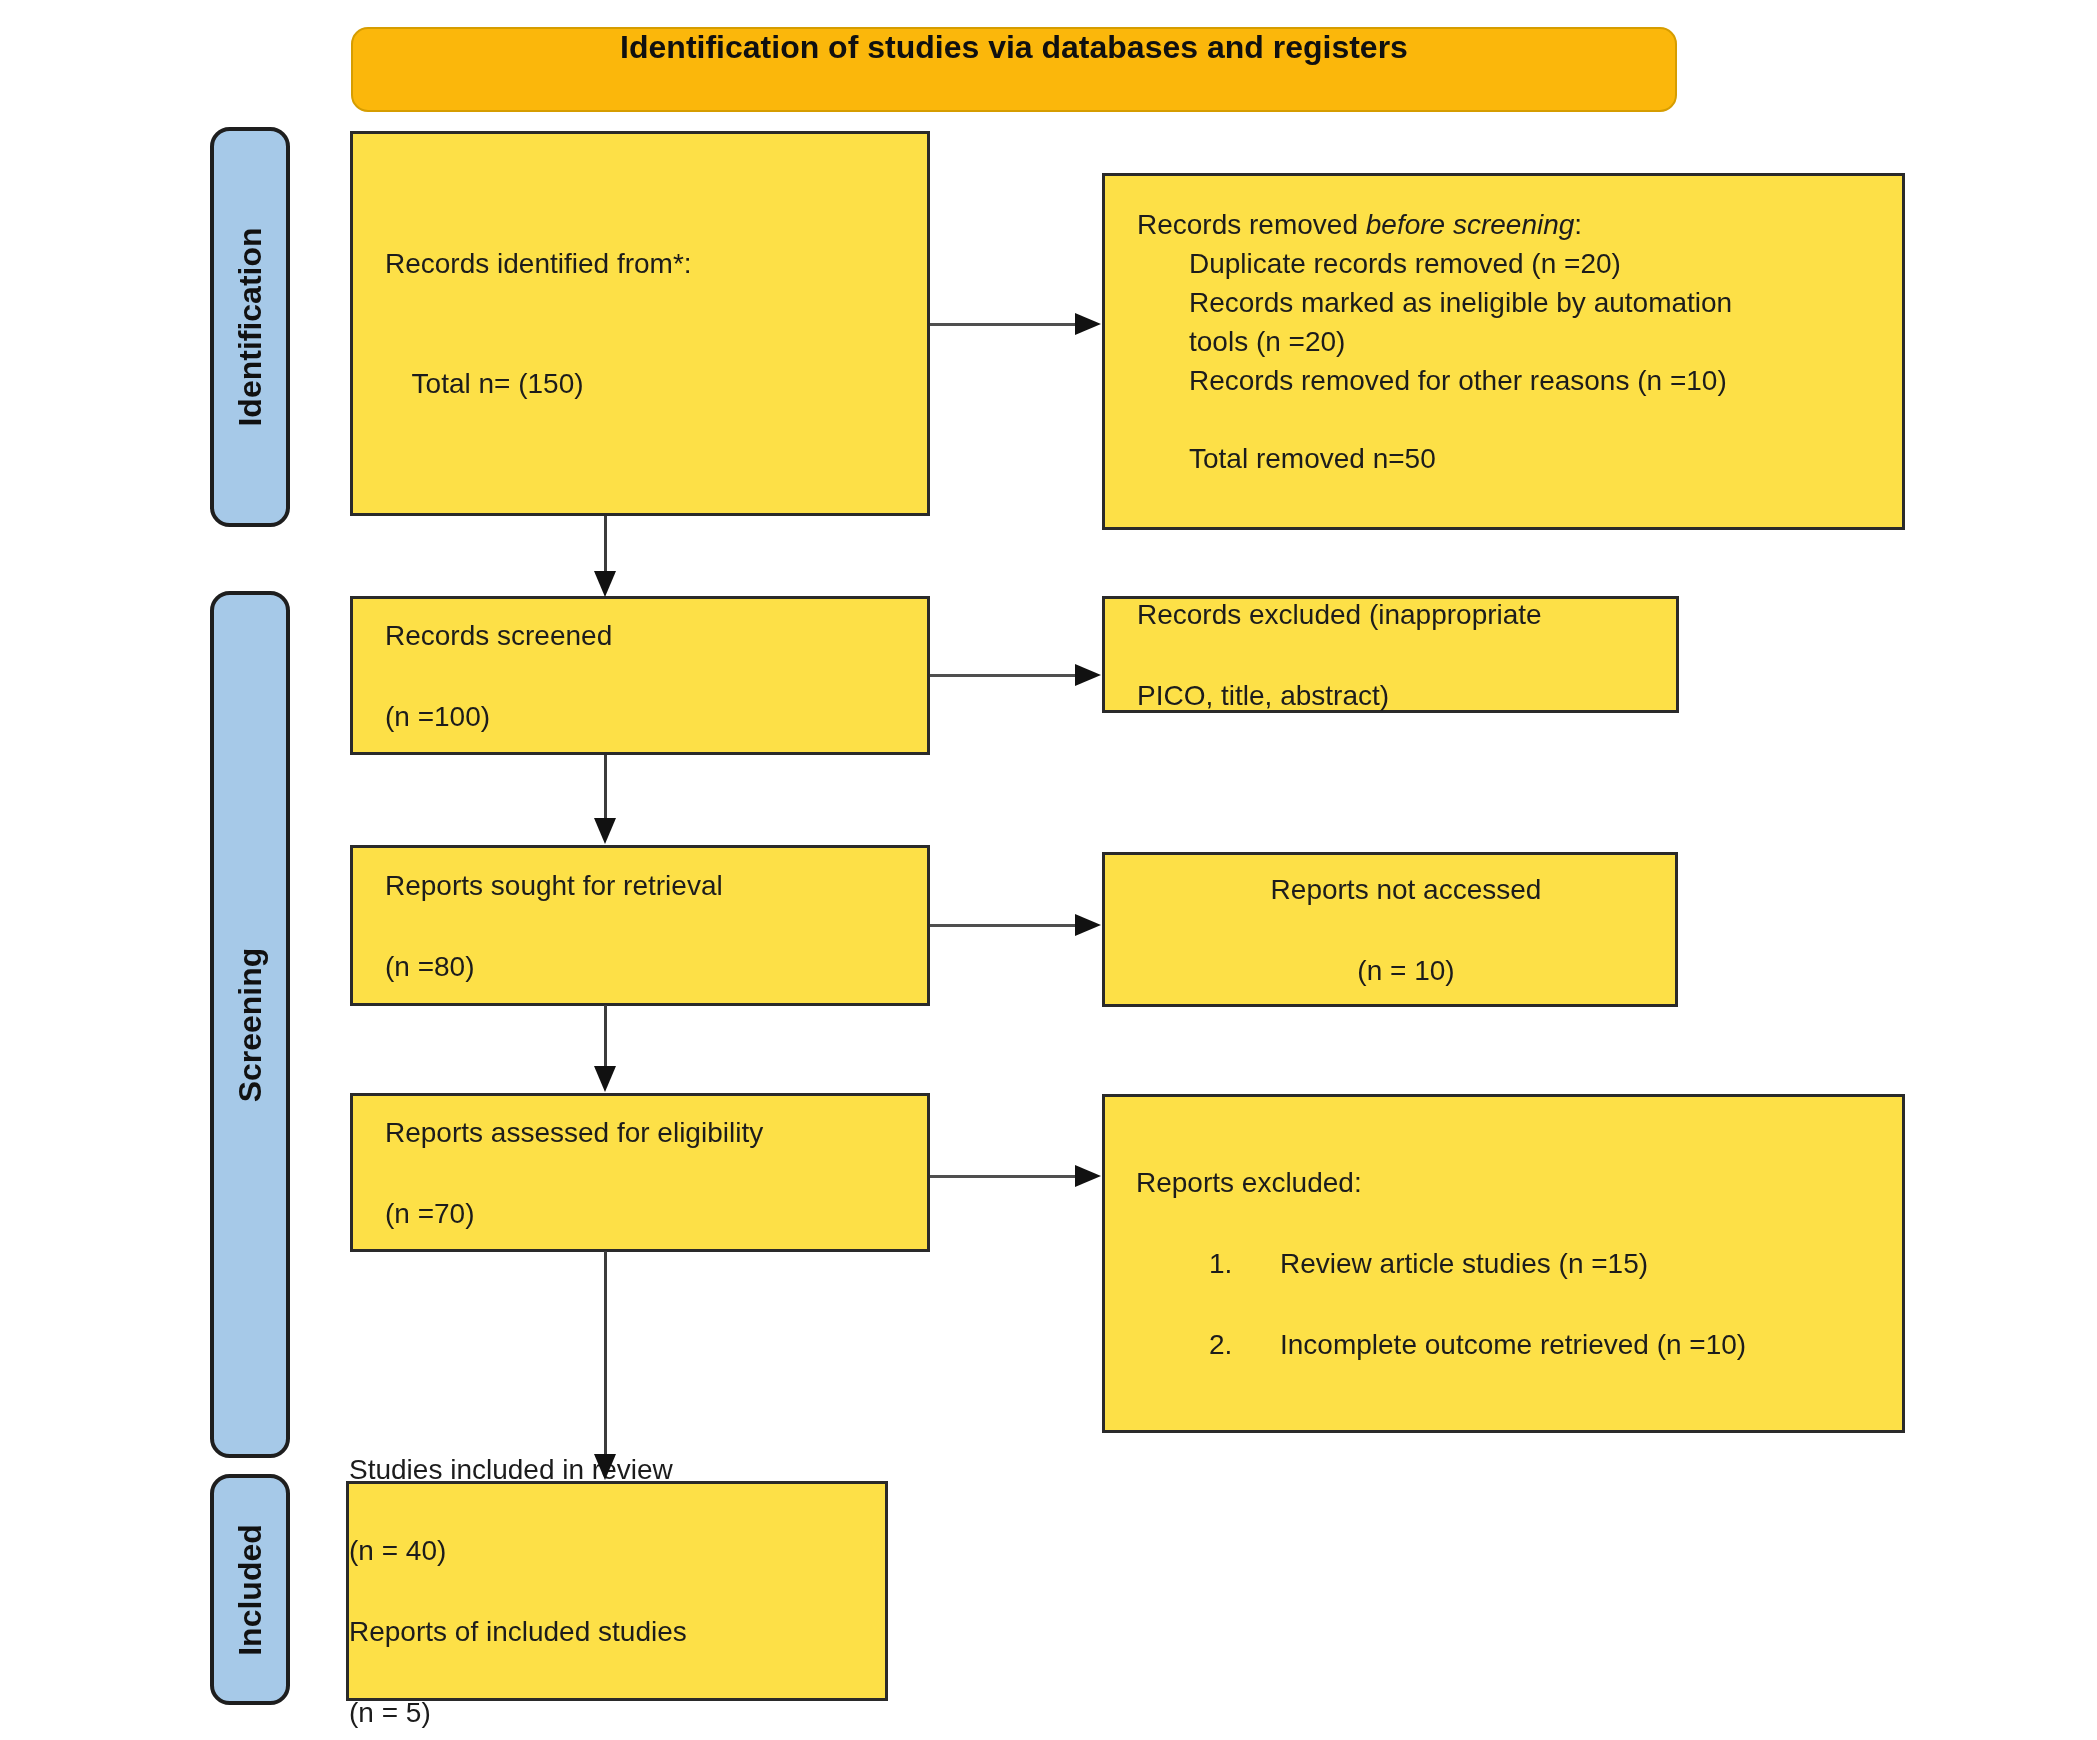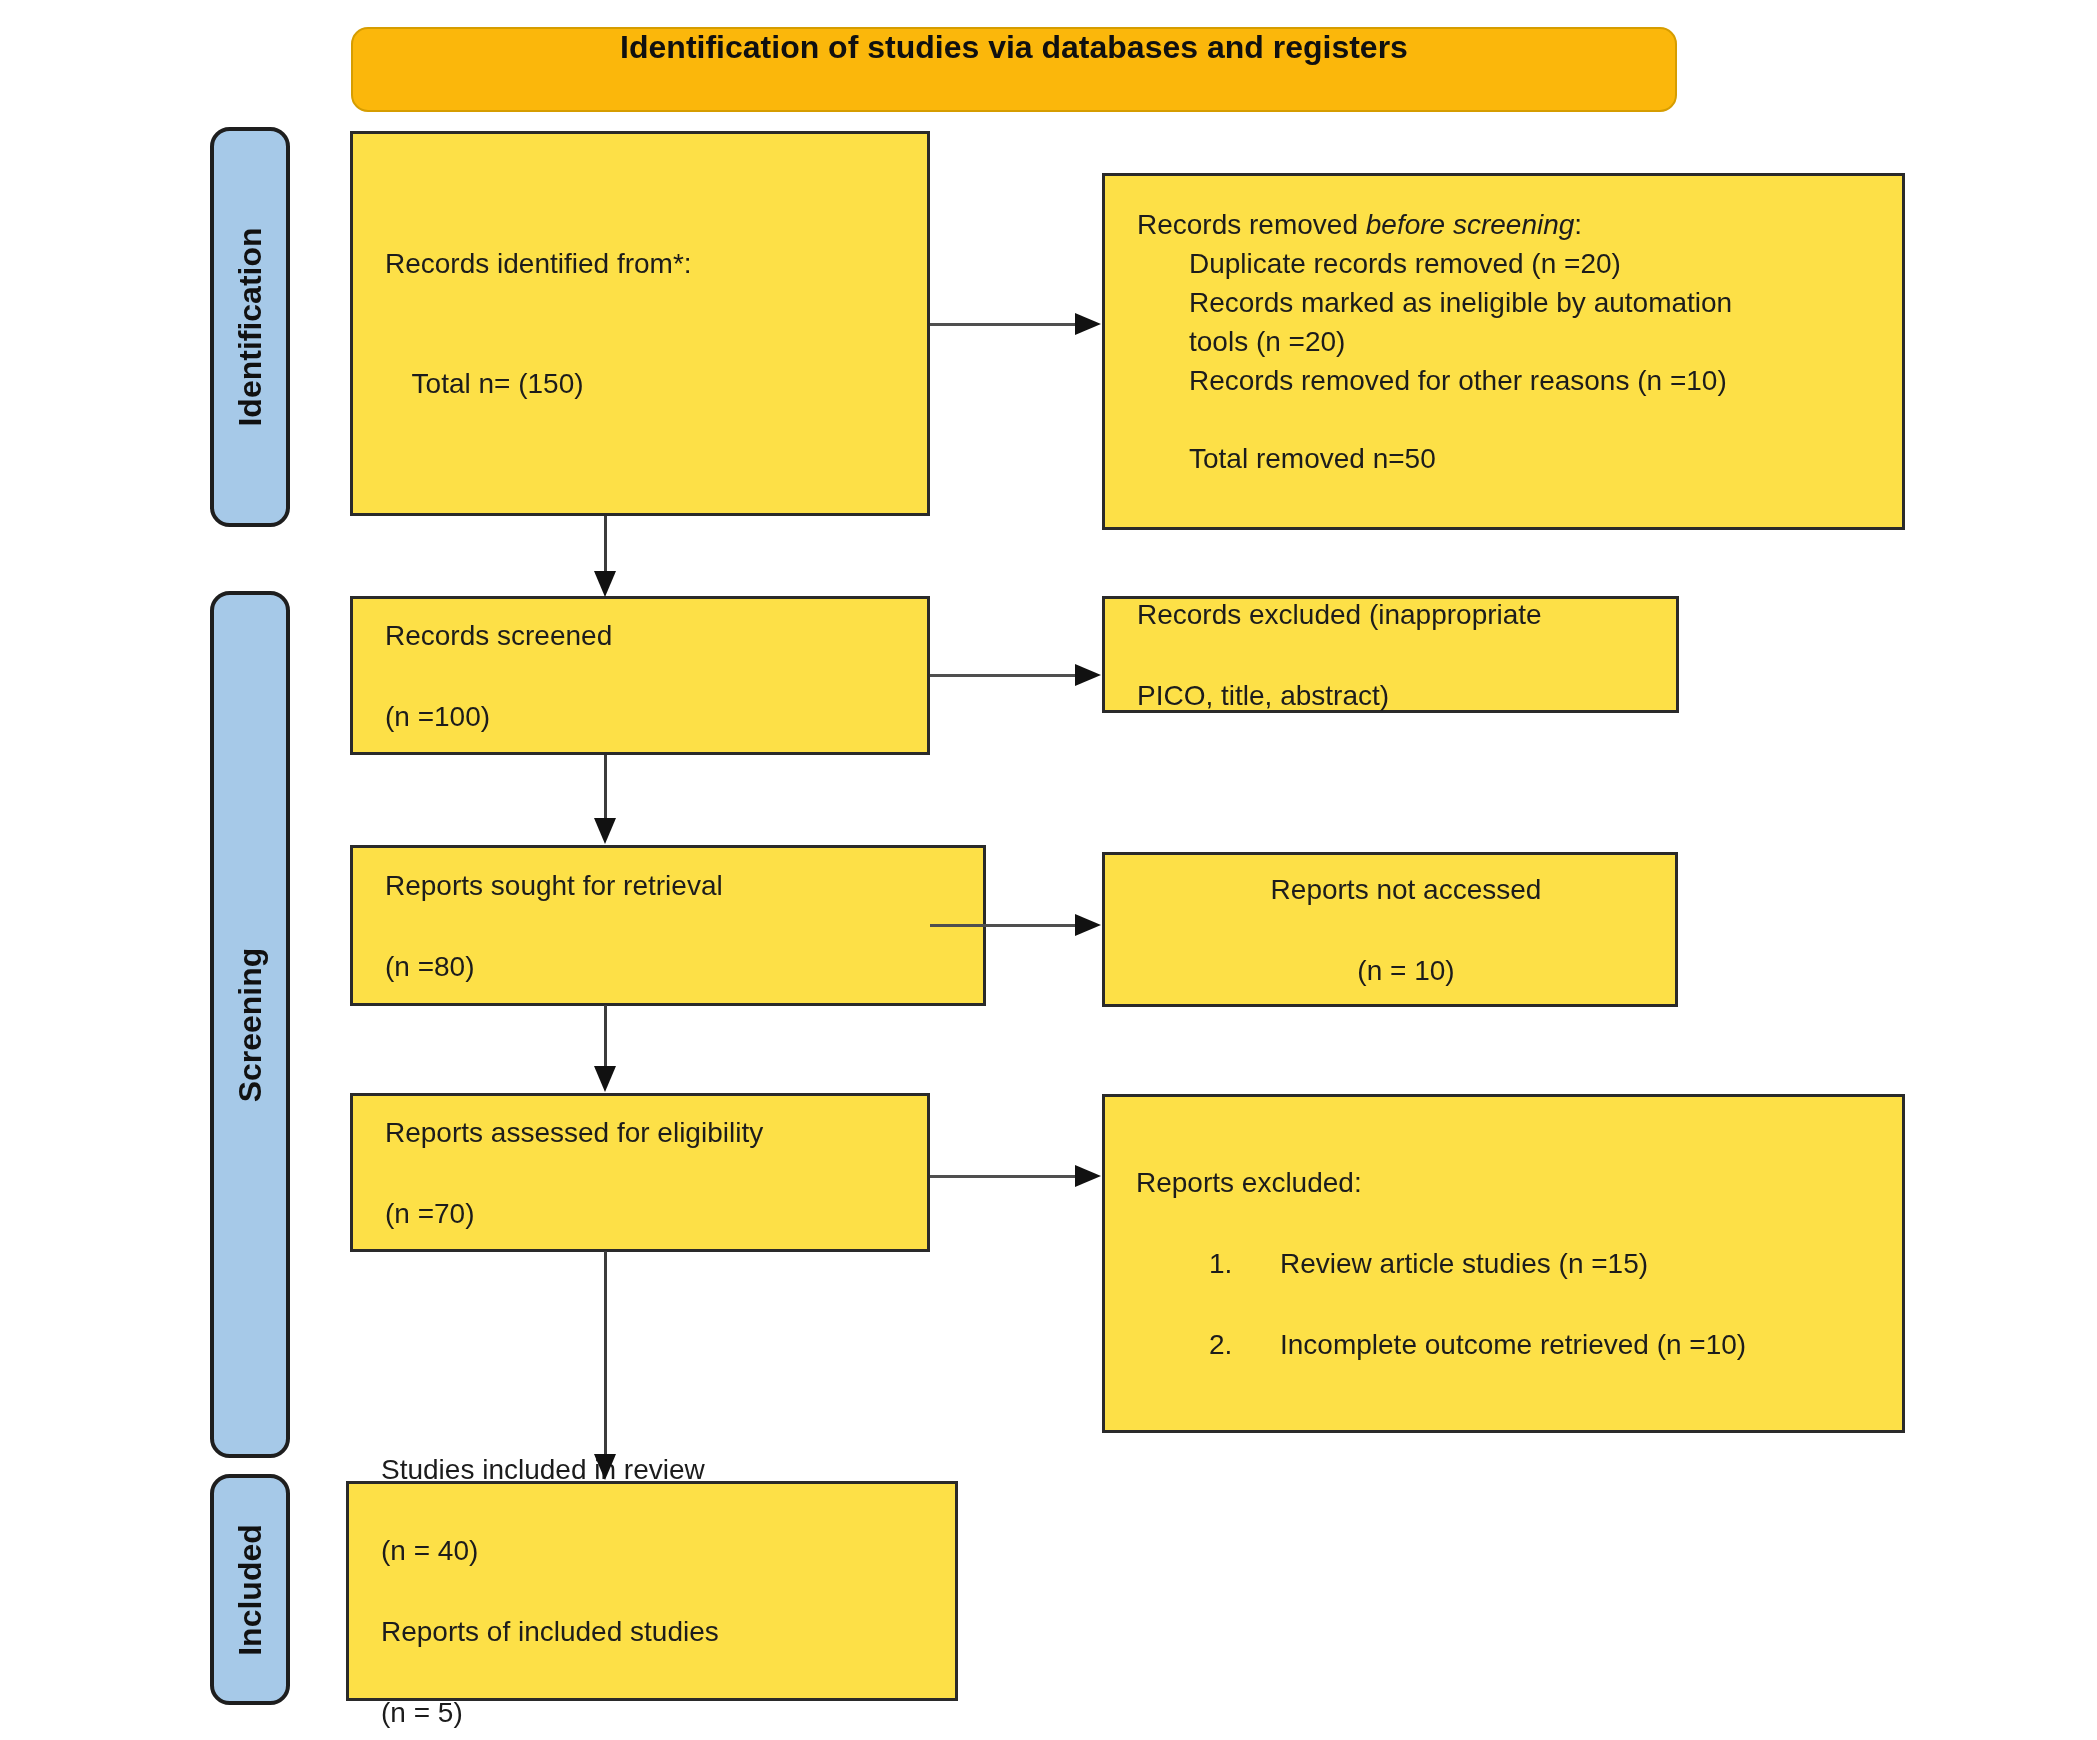--- a/index.html
+++ b/index.html
@@ -78,31 +78,31 @@
   <div class="box vcenter" style="left:350px; top:131px; width:580px; height:385px; padding-left:32px;">
     <div class="line">Records identified from*:</div>
     <div class="line indent2">Total n= (150)</div>
   </div>
 
   <div class="box vcenter" style="left:350px; top:596px; width:580px; height:159px; padding-left:32px;">
     <div class="line">Records screened</div>
     <div class="line">(n =100)</div>
   </div>
 
-  <div class="box vcenter" style="left:350px; top:845px; width:636px; height:161px; padding-left:32px;">
+  <div class="box vcenter" style="left:350px; top:845px; width:580px; height:161px; padding-left:32px;">
     <div class="line">Reports sought for retrieval</div>
     <div class="line">(n =80)</div>
   </div>
 
   <div class="box vcenter" style="left:350px; top:1093px; width:580px; height:159px; padding-left:32px;">
     <div class="line">Reports assessed for eligibility</div>
     <div class="line">(n =70)</div>
   </div>
 
-  <div class="box vcenter" style="left:346px; top:1481px; width:612px; height:220px; padding-left:32px;">
+  <div class="box vcenter" style="left:346px; top:1481px; width:542px; height:220px; ">
     <div class="line">Studies included in review</div>
     <div class="line">(n = 40)</div>
     <div class="line">Reports of included studies</div>
     <div class="line">(n = 5)</div>
   </div>
 
   <div class="box" style="left:1102px; top:173px; width:803px; height:357px; padding:29px 19.6px 0 32px;">
     <div class="line">
       <span>Records removed </span><span class="it">before screening</span><span>:</span>
     </div>

